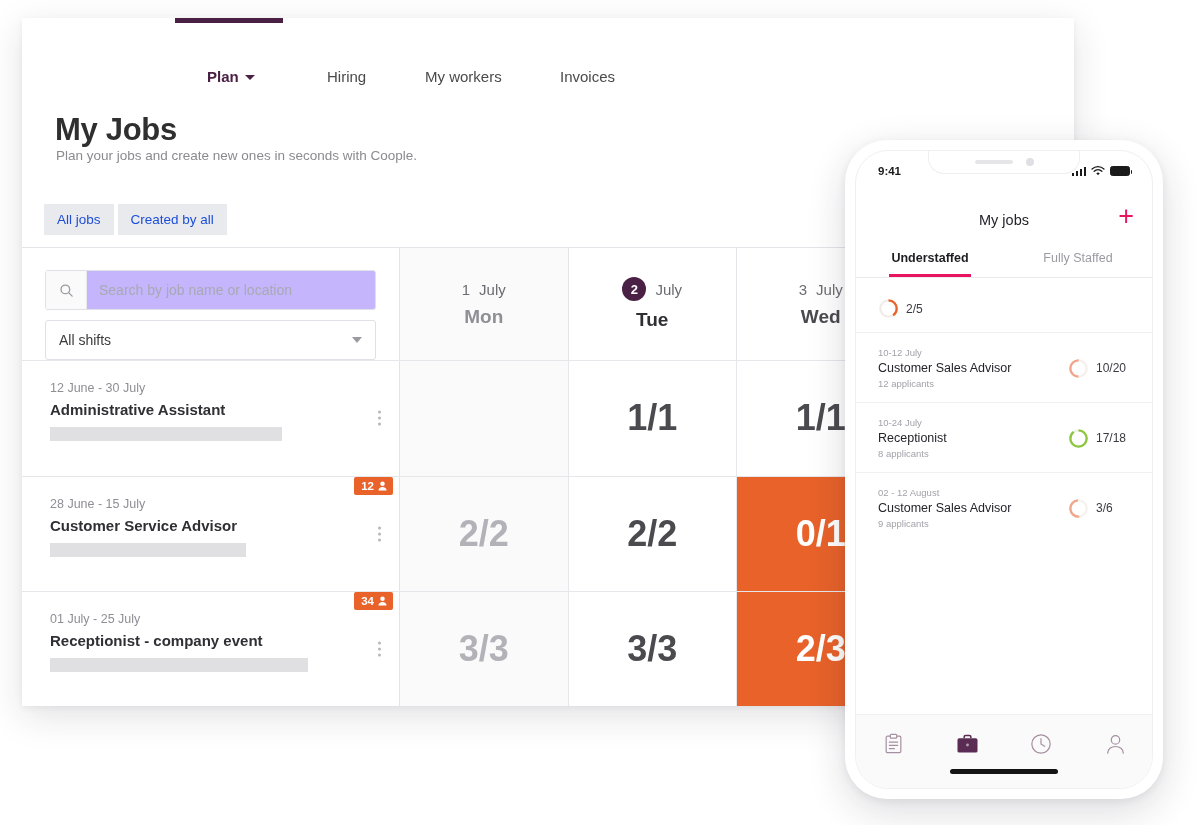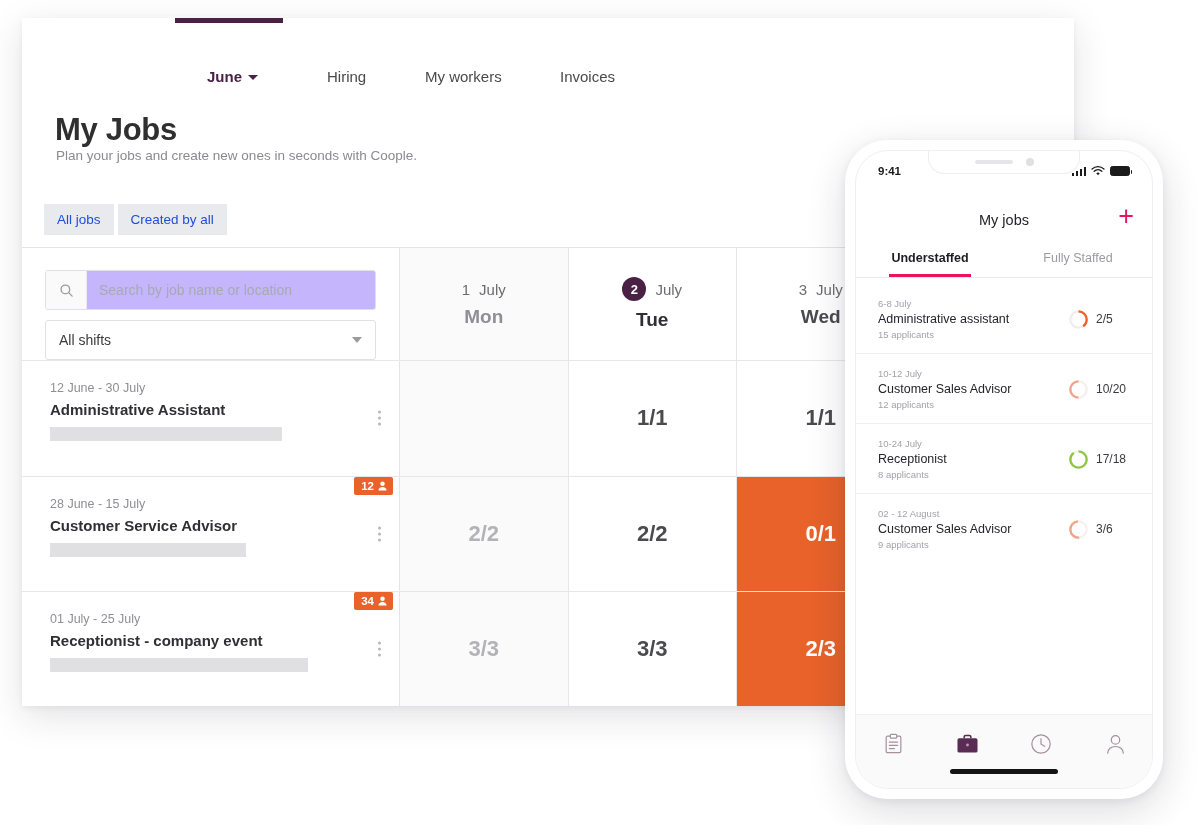--- a/index.html
+++ b/index.html
@@ -143,21 +143,21 @@
   .applicants-badge {
     position: absolute; right: 6px; top: 0px;
     background: #e8622a; color: #fff;
     font-size: 11.5px; font-weight: bold;
     padding: 3px 6px 3px 7px; border-radius: 2px;
     display: flex; align-items: center; gap: 4px;
   }
   .td-cell {
     flex: 1 1 0; border-right: 1px solid #e6e7eb;
     display: flex; align-items: center; justify-content: center;
-    font-size: 22px; font-weight: bold; color: #4a4a4f;
+    font-size: 36px; font-weight: bold; color: #4a4a4f;
     background: #ffffff;
   }
   .td-cell.past { background: #fafafa; color: #b2b2b8; }
   .td-cell.alert { background: #e8622a; color: #ffffff; }
   .td-cell.empty { color: transparent; }
 
   
   .phone {
     position: absolute;
     left: 845px; top: 140px;
@@ -256,21 +256,21 @@
 </head>
 <body>
 
 <div id="stage">
 
   <div class="desktop-card">
 
     <div class="tab-underline"></div>
 
     <div class="nav-jobs topnav-item active">
-      <span>June</span>
+      <span>Plan</span>
       <span class="nav-caret"></span>
     </div>
     <div class="nav-hiring topnav-item">Hiring</div>
     <div class="nav-workers topnav-item">My workers</div>
     <div class="nav-invoices topnav-item">Invoices</div>
 
     <div class="page-title">My Jobs</div>
     <div class="page-sub">Plan your jobs and create new ones in seconds with Coople.</div>
 
     <div class="chips">
@@ -430,25 +430,20 @@
       <div class="plus-btn">+</div>
 
       <div class="phone-tabs">
         <div class="ptab active">Understaffed</div>
         <div class="ptab">Fully Staffed</div>
       </div>
 
       <div class="plist">
 
         <div class="pitem">
-          <div class="pi-left">
-            <span class="pi-date">6-8 July</span>
-            <span class="pi-name">Administrative assistant</span>
-            <span class="pi-apps">15 applicants</span>
-          </div>
           <div class="pi-right">
             <svg width="21" height="21" viewBox="0 0 36 36">
               <circle cx="18" cy="18" r="14" fill="none" stroke="#f2ece9" stroke-width="4"></circle>
               <circle cx="18" cy="18" r="14" fill="none" stroke="#e8622a" stroke-width="4" stroke-dasharray="35.2 52.7" stroke-linecap="butt" transform="rotate(-90 18 18)"></circle>
             </svg>
             <span class="pi-ratio">2/5</span>
           </div>
         </div>
 
         <div class="pitem">

